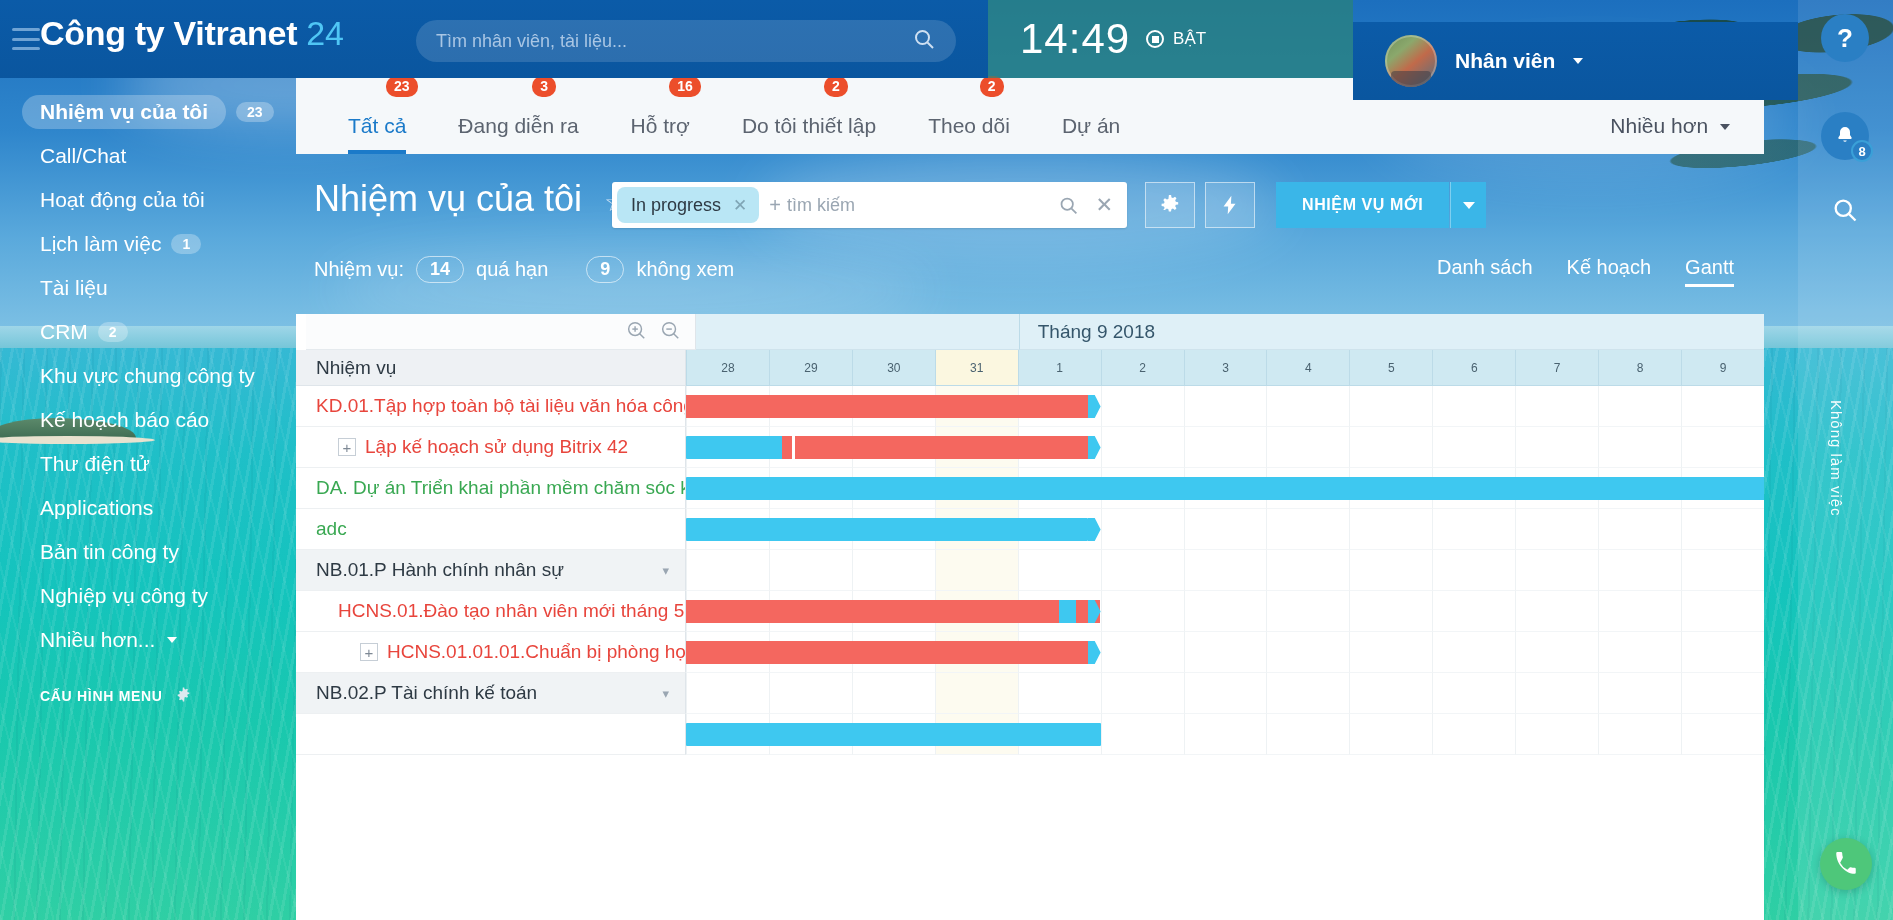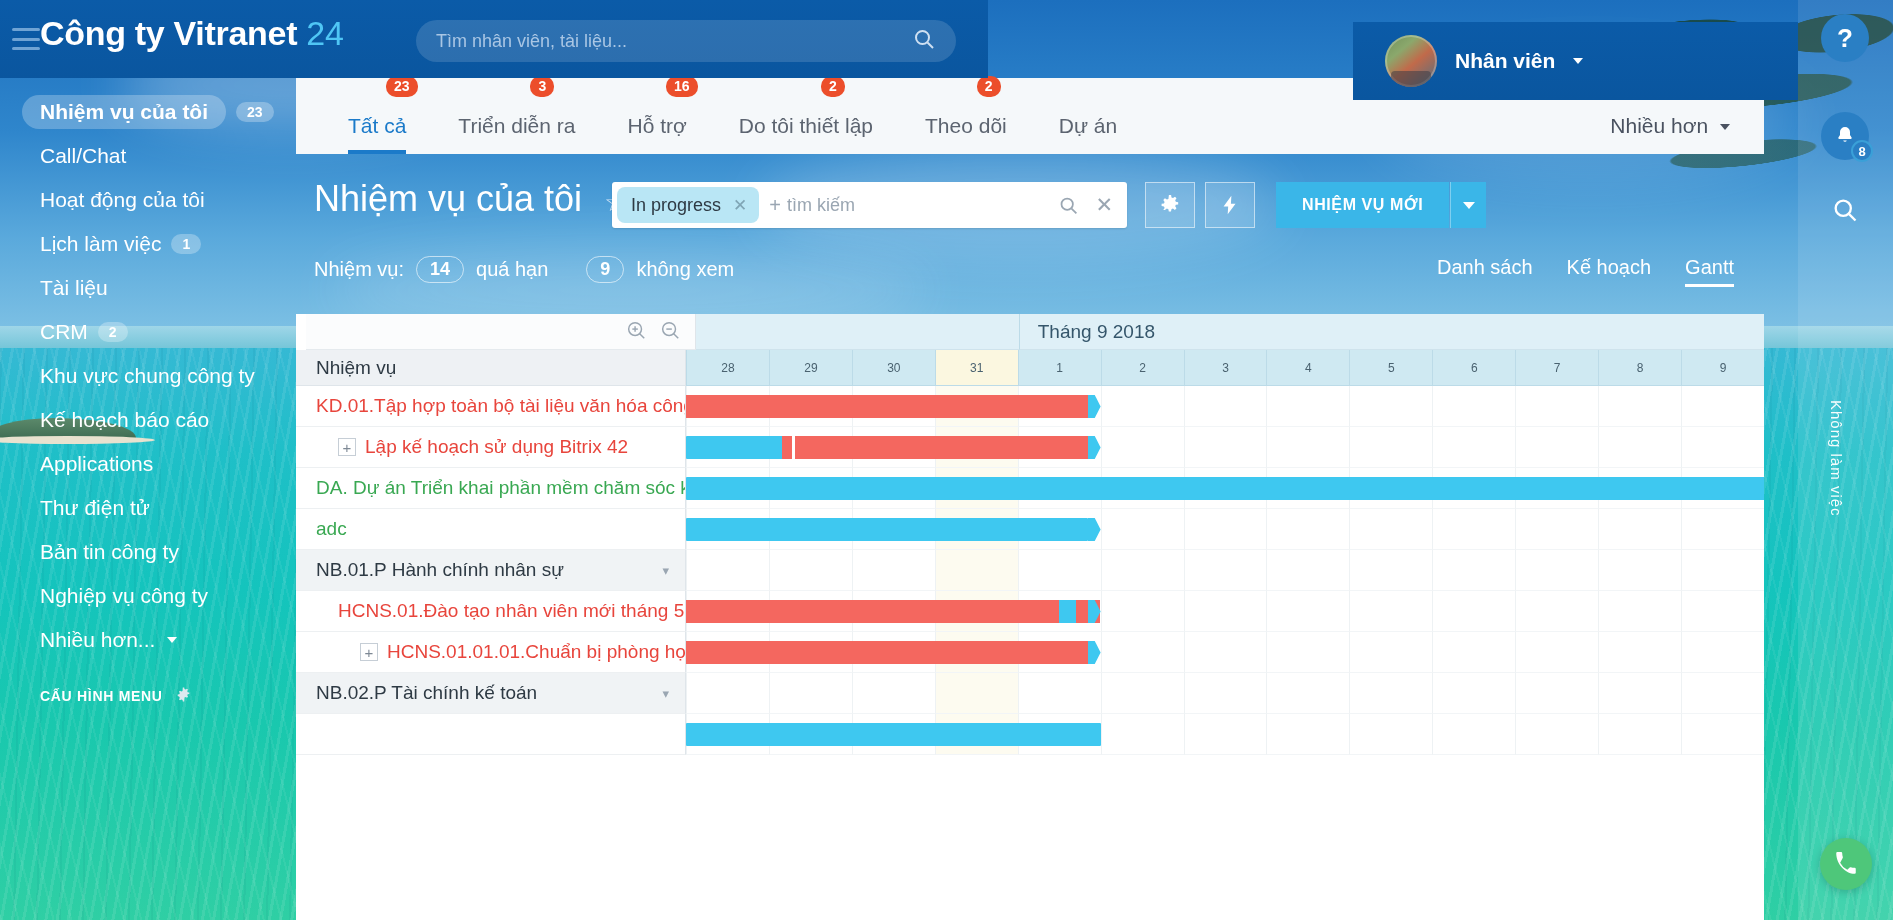--- a/index.html
+++ b/index.html
@@ -352,20 +352,29 @@
       <input type="text" placeholder="Tìm nhân viên, tài liệu..." style="">
       <span>
         <svg width="24" height="24" viewBox="0 0 24 24" fill="none" stroke="#cfe0f2" stroke-width="2">
           <circle cx="10.5" cy="10.5" r="6.5"></circle>
             <line x1="15.5" y1="15.5" x2="21" y2="21"></line>
         </svg>
       </span>
     </div>
   </div>
 
+  <div class="tb-clock">
+    <span class="clock-time">14:49</span>
+    <span class="clock-state">
+      <span class="rec-dot">
+          <i></i>
+        </span>
+      <span>BẬT</span>
+    </span>
+  </div>
 
   <div class="tb-right">
     <div class="avatar"></div>
     <span class="username">Nhân viên</span>
     <span class="caret-down"></span>
   </div>
 </div>
 
 <div id="rightrail">
   <div class="rail-btn rail-help">
@@ -415,24 +424,24 @@
         <span class="si-label">CRM</span>
         <span class="si-count">2</span>
       </div>
       <div class="side-item">
         <span class="si-label">Khu vực chung công ty</span>
       </div>
       <div class="side-item">
         <span class="si-label">Kế hoạch báo cáo</span>
       </div>
       <div class="side-item">
+        <span class="si-label">Thư điện tử</span>
+      </div>
+      <div class="side-item">
         <span class="si-label">Applications</span>
-      </div>
-      <div class="side-item">
-        <span class="si-label">Thư điện tử</span>
       </div>
       <div class="side-item">
         <span class="si-label">Bản tin công ty</span>
       </div>
       <div class="side-item">
         <span class="si-label">Nghiệp vụ công ty</span>
       </div>
       <div class="side-item">
         <span class="si-label">Nhiều hơn...</span>
         <span class="side-more-caret"></span>
@@ -445,21 +454,21 @@
         <path d="M12 8.5A3.5 3.5 0 1 0 12 15.5 3.5 3.5 0 1 0 12 8.5zM12 10.5a1.5 1.5 0 1 1 0 3 1.5 1.5 0 0 1 0-3z"></path>
         <path d="M11 2h2l.4 2.3 1.6.7 2-1.2 1.4 1.4-1.2 2 .7 1.6 2.3.4v2l-2.3.4-.7 1.6 1.2 2-1.4 1.4-2-1.2-1.6.7L13 22h-2l-.4-2.3-1.6-.7-2 1.2-1.4-1.4 1.2-2-.7-1.6L3.8 14v-2l2.3-.4.7-1.6-1.2-2 1.4-1.4 2 1.2 1.6-.7z"></path>
       </svg>
     </span>
   </div>
 </div>
 
 <div id="tabs">
   <div id="tabs-items" style="display:flex;align-items:flex-end;">
       <div class="tab active"><span>Tất cả</span><span class="tab-badge">23</span></div>
-      <div class="tab"><span>Triển diễn ra</span><span class="tab-badge">3</span></div>
+      <div class="tab"><span>Đang diễn ra</span><span class="tab-badge">3</span></div>
       <div class="tab"><span>Hỗ trợ</span><span class="tab-badge">16</span></div>
       <div class="tab"><span>Do tôi thiết lập</span><span class="tab-badge">2</span></div>
       <div class="tab"><span>Theo dõi</span><span class="tab-badge">2</span></div>
       <div class="tab"><span>Dự án</span></div>
     </div>
   <div class="tab tab-more">
     <span>Nhiều hơn</span>
     <span style="display:inline-block;width:0;height:0;border-left:5px solid transparent;border-right:5px solid transparent;border-top:6px solid #4a5260;margin-left:6px;vertical-align:middle;"></span>
   </div>
 </div>

